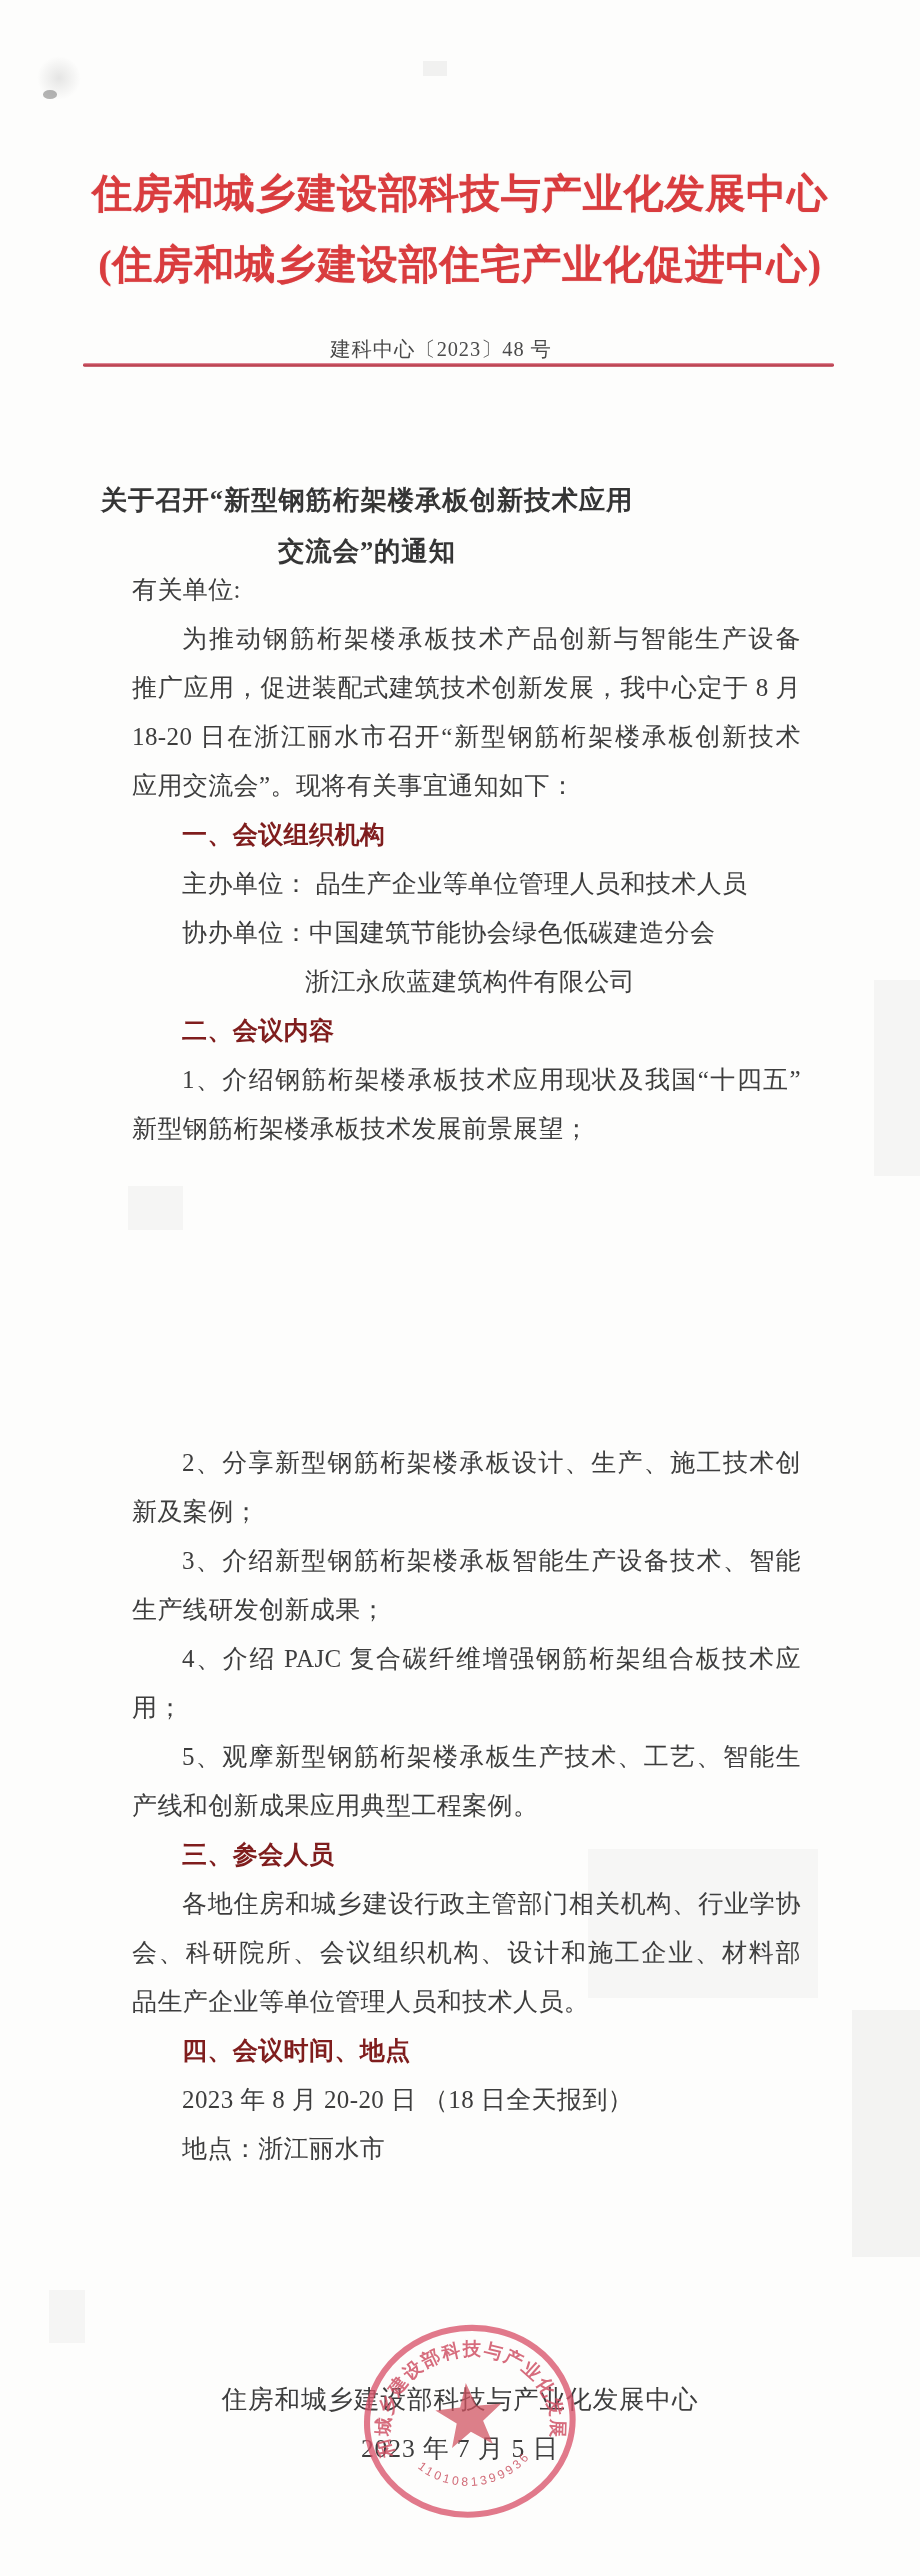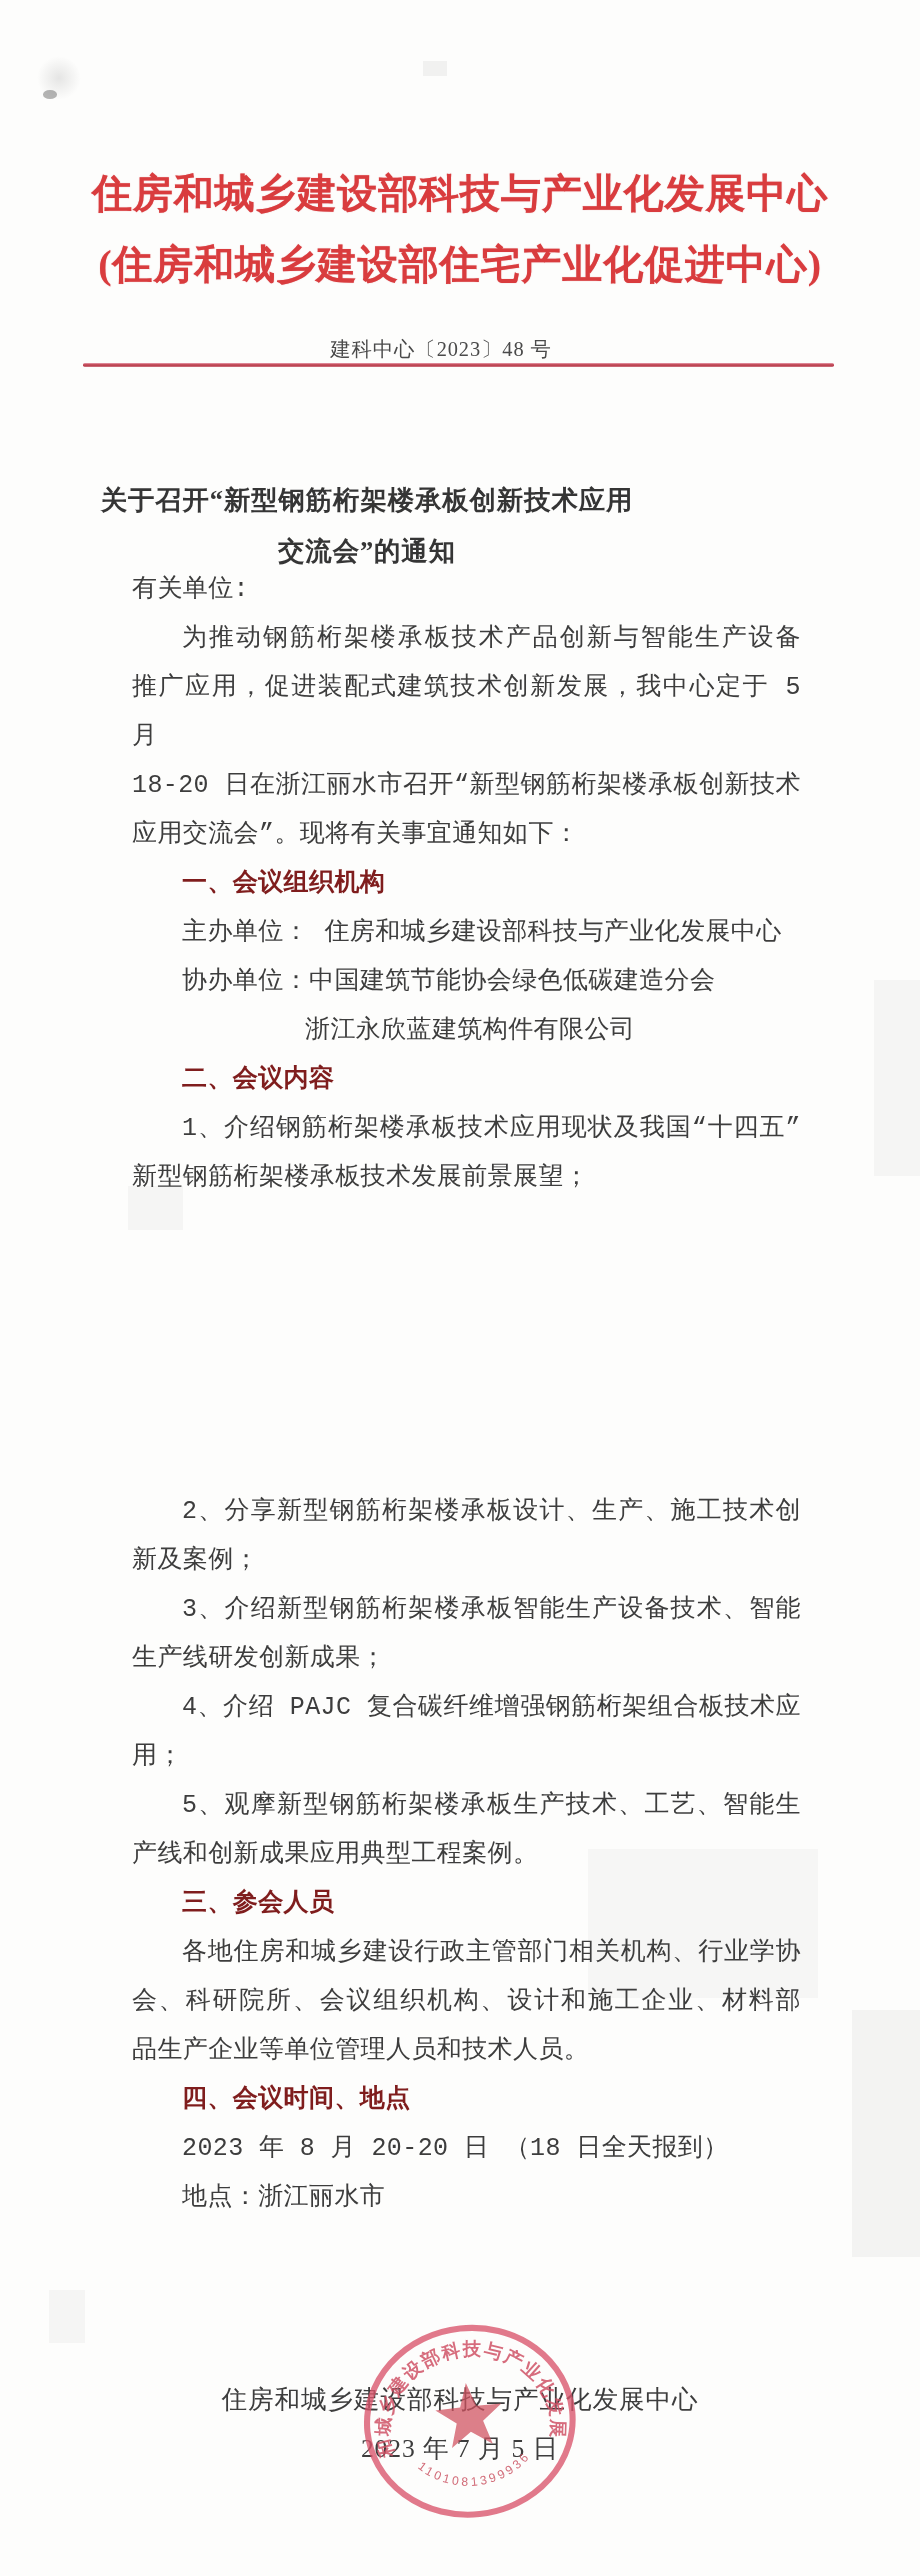--- a/index.html
+++ b/index.html
@@ -35,21 +35,21 @@
     text-align:center;font-weight:bold;
     font-size:26.4px;line-height:51px;letter-spacing:0.9px;
     color:#353535;
   }
   
   .body-text{
     position:absolute;top:565px;left:132px;width:669px;
     font-size:25px;line-height:49px;letter-spacing:0.4px;
     color:#3d3d3d;
   }
-  .line{min-height:49px;font-family:Liberation Mono, monospace;}
+  .line{min-height:49px;}
   .line.indent{text-indent:2em;}
   .line.heading{text-indent:2em;font-weight:bold;color:#7f1d1d;}
   .line.org2{padding-left:173px;}
   .line.j{text-align:justify;text-align-last:justify;text-justify:inter-character;}
   .line.gap{height:285px;}
   
   .sig-block{
     position:absolute;top:2375px;left:0;width:920px;z-index:2;
     text-align:center;font-size:25.6px;line-height:49px;
     letter-spacing:0.9px;color:#3d3d3d;
@@ -84,25 +84,25 @@
 <div class="red-rule"></div>
 
 <div class="doc-title">
   <div>关于召开“新型钢筋桁架楼承板创新技术应用</div>
   <div>交流会”的通知</div>
 </div>
 
 <div class="body-text">
     <div class="line plain">有关单位:</div>
     <div class="line indent j">为推动钢筋桁架楼承板技术产品创新与智能生产设备</div>
-    <div class="line plain j">推广应用，促进装配式建筑技术创新发展，我中心定于 5 月</div>
+    <div class="line plain j">推广应用，促进装配式建筑技术创新发展，我中心定于 8 月</div>
     <div class="line plain j">18-20 日在浙江丽水市召开“新型钢筋桁架楼承板创新技术</div>
     <div class="line plain">应用交流会”。现将有关事宜通知如下：</div>
     <div class="line heading">一、会议组织机构</div>
-    <div class="line indent">主办单位： 住房和城乡建设部科技与产业化发展中心</div>
+    <div class="line indent">主办单位： 品生产企业等单位管理人员和技术人员</div>
     <div class="line indent">协办单位：中国建筑节能协会绿色低碳建造分会</div>
     <div class="line org2">浙江永欣蓝建筑构件有限公司</div>
     <div class="line heading">二、会议内容</div>
     <div class="line indent j">1、介绍钢筋桁架楼承板技术应用现状及我国“十四五”</div>
     <div class="line plain">新型钢筋桁架楼承板技术发展前景展望；</div>
     <div class="line gap"></div>
     <div class="line indent j">2、分享新型钢筋桁架楼承板设计、生产、施工技术创</div>
     <div class="line plain">新及案例；</div>
     <div class="line indent j">3、介绍新型钢筋桁架楼承板智能生产设备技术、智能</div>
     <div class="line plain">生产线研发创新成果；</div>

